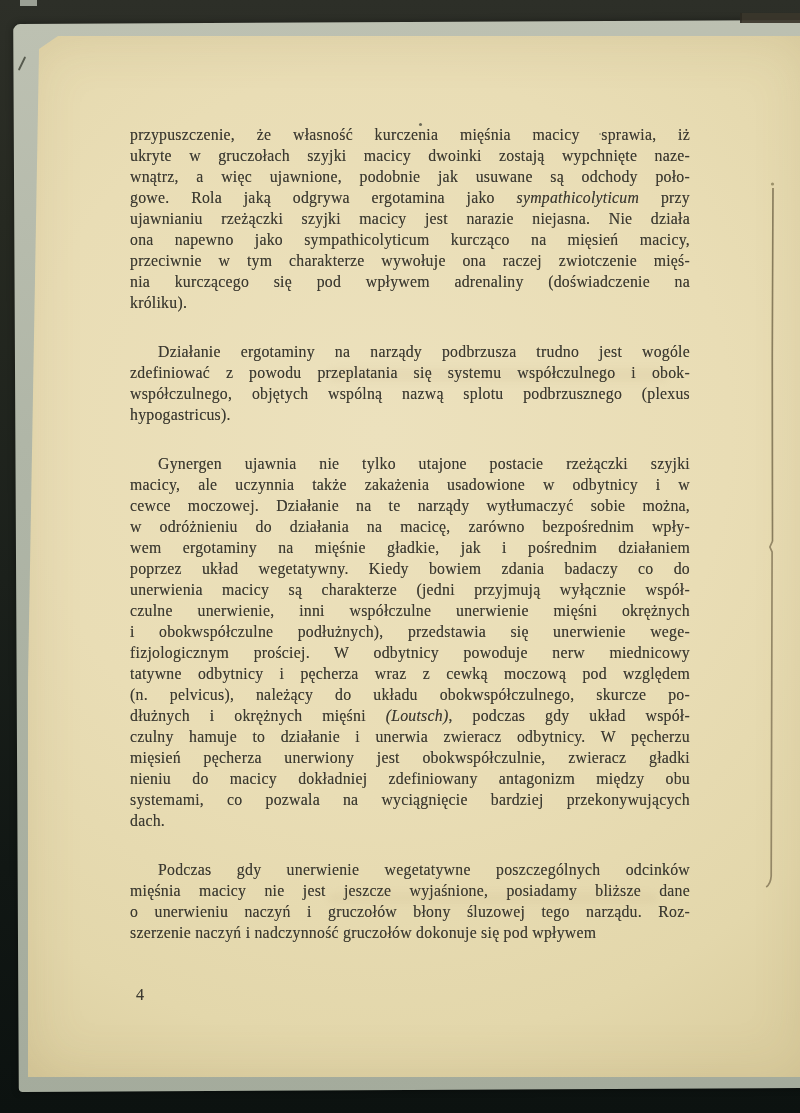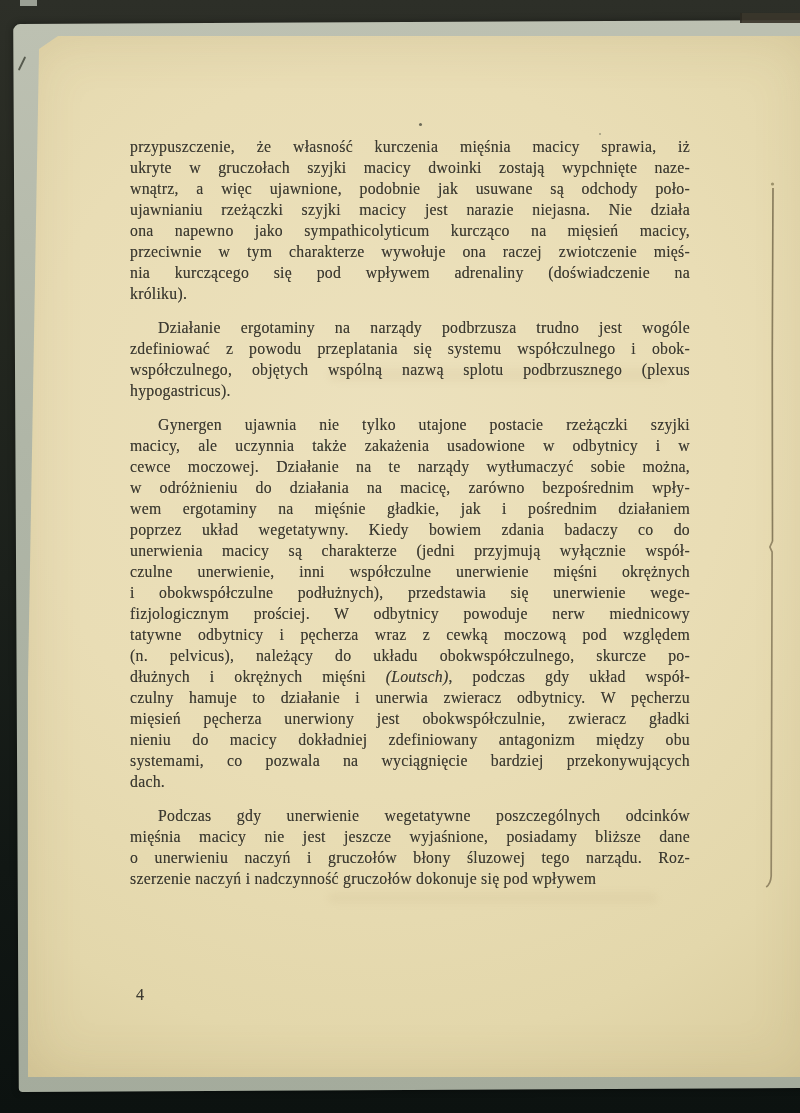--- a/index.html
+++ b/index.html
@@ -15,25 +15,25 @@
     border-radius:7px 0 0 4px;
     box-shadow:0 0 7px rgba(0,0,0,.4);
   }
   .page{
     position:absolute;left:28px;top:36px;width:780px;height:1041px;
     background:radial-gradient(ellipse 90% 70% at 45% 38%,#ece1bd 0%,#e9ddb5 50%,#e3d7ab 84%,#dccfa1 100%);
     clip-path:polygon(30px 0%,100% 0%,100% 100%,0% 100%,0% 62%,11px 13px);
     box-shadow:inset 0 0 55px rgba(128,108,58,.16);
   }
   .textblock{
-    position:absolute;left:102px;top:100px;width:560px;
+    position:absolute;left:102px;top:88px;width:560px;
     font-size:15.8px;line-height:21px;color:#3c3a31;
     letter-spacing:.25px;text-shadow:0 0 .6px rgba(60,58,49,.55);
   }
-  .para{margin-top:13px;}
+  .para{margin-top:28px;}
   .para:first-child{margin-top:0;}
   .line{text-align:justify;text-align-last:justify;}
   .line.last{text-align-last:left;}
   .para.indent .line:first-child{padding-left:28px;}
   .line em{font-style:italic;}
   .page-number{position:absolute;left:108px;top:950px;font-size:16px;color:#3c3a31;text-shadow:0 0 .5px rgba(60,58,49,.5);}
   .crease-svg{position:absolute;left:0;top:0;width:780px;height:1041px;pointer-events:none;}
   .edge-light{position:absolute;left:20px;top:0;width:17px;height:6px;background:#9ba095;}
   .edge-shadow{position:absolute;left:740px;top:13px;width:60px;height:10px;background:#3a362b;border-left:2px solid #2d2a21;opacity:.92;}
   .scratch{position:absolute;left:21px;top:56px;width:2px;height:15px;background:#565a4e;transform:rotate(26deg);border-radius:1px;}
@@ -59,20 +59,21 @@
       <circle cx="744.5" cy="148" r="1.6" fill="#7d734f" opacity=".7"></circle>
       <path d="M745 152 C 744.2 260, 744 400, 744.5 505 l -2.6 6 l 2.2 5 C 743.8 640, 743.5 760, 743.2 840 q -0.6 8 -5 11" fill="none" stroke="#86795a" stroke-width="1.7" opacity=".85"></path>
       <path d="M745 152 C 744.2 260, 744 400, 744.5 505" fill="none" stroke="#6f6647" stroke-width=".7" opacity=".5"></path>
     </svg>
 
     <div class="textblock">
         <div class="para">
           <div class="line"><span>przypuszczenie, że własność kurczenia mięśnia macicy sprawia, iż</span></div>
           <div class="line"><span>ukryte w gruczołach szyjki macicy dwoinki zostają wypchnięte naze-</span></div>
           <div class="line"><span>wnątrz, a więc ujawnione, podobnie jak usuwane są odchody poło-</span></div>
+          <div class="line"><span>gowe. Rola jaką odgrywa ergotamina jako </span><em>sympathicolyticum</em><span> przy</span></div>
           <div class="line"><span>ujawnianiu rzeżączki szyjki macicy jest narazie niejasna. Nie działa</span></div>
           <div class="line"><span>ona napewno jako sympathicolyticum kurcząco na mięsień macicy,</span></div>
           <div class="line"><span>przeciwnie w tym charakterze wywołuje ona raczej zwiotczenie mięś-</span></div>
           <div class="line"><span>nia kurczącego się pod wpływem adrenaliny (doświadczenie na</span></div>
           <div class="line last"><span>króliku).</span></div>
         </div>
         <div class="para indent">
           <div class="line"><span>Działanie ergotaminy na narządy podbrzusza trudno jest wogóle</span></div>
           <div class="line"><span>zdefiniować z powodu przeplatania się systemu współczulnego i obok-</span></div>
           <div class="line"><span>współczulnego, objętych wspólną nazwą splotu podbrzusznego (plexus</span></div>

